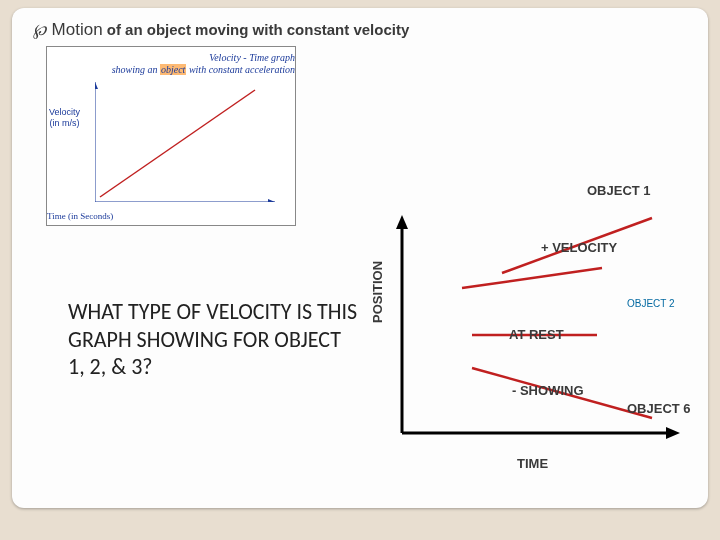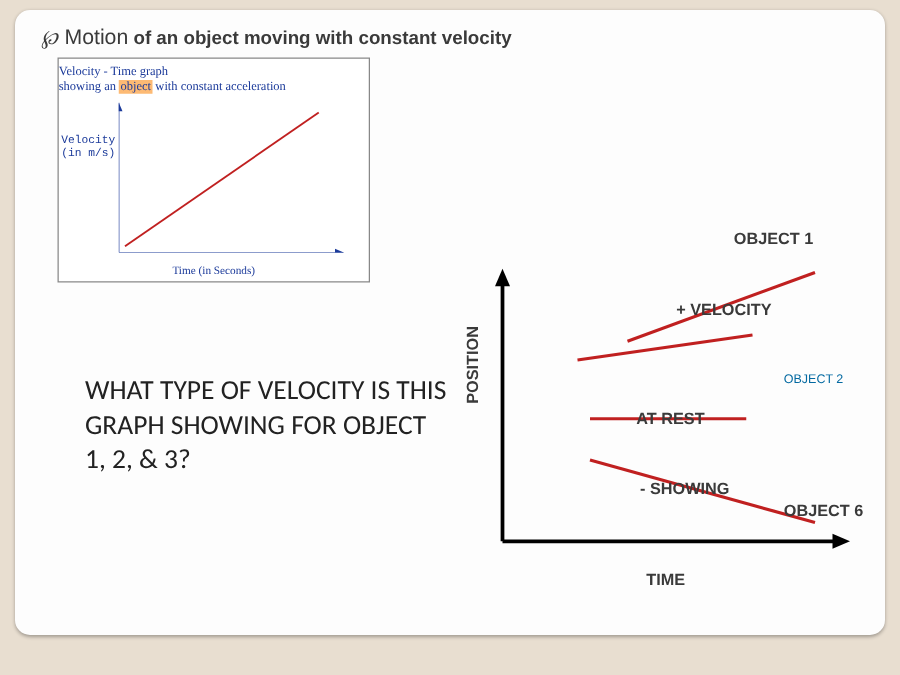--- a/index.html
+++ b/index.html
@@ -45,42 +45,42 @@
     width: 250px;
     height: 180px;
     background: #fff;
     border: 1px solid #888;
   }
   .thumb-title {
     position: absolute;
     top: 5px;
     left: 0;
     width: 100%;
-    text-align: left;
+    text-align: right;
     font-family: "Times New Roman", serif;
     font-size: 10px;
     color: #1b3a9a;
     line-height: 1.2;
+    font-style: italic;
   }
   .thumb-ylabel {
     position: absolute;
     left: 2px;
     top: 60px;
-    font-family: Liberation Mono, monospace;
+    font-family: Liberation Sans, sans-serif;
     font-size: 9px;
     color: #1b3a9a;
     line-height: 1.2;
     text-align: center;
   }
   .thumb-xlabel {
     position: absolute;
     bottom: 4px;
     left: 0;
     width: 100%;
-    text-align: center;
     font-family: "Times New Roman", serif;
     font-size: 9px;
     color: #1b3a9a;
   }
   .thumb-chart {
     position: absolute;
     left: 48px;
     top: 35px;
     width: 180px;
     height: 120px;

